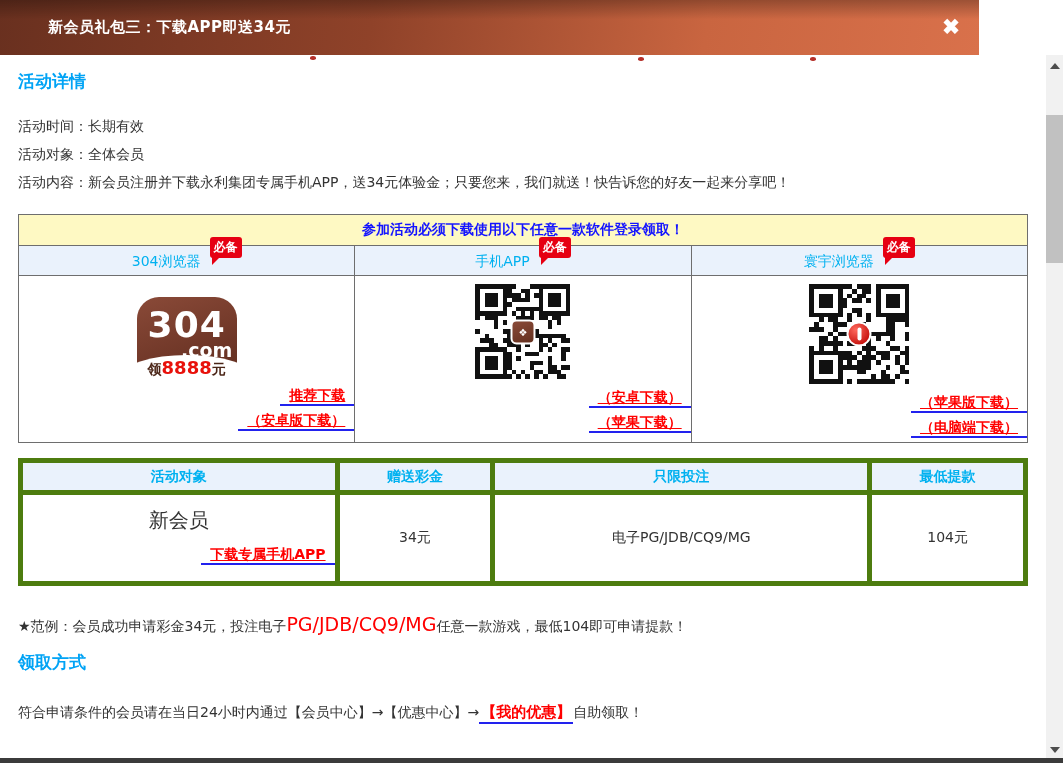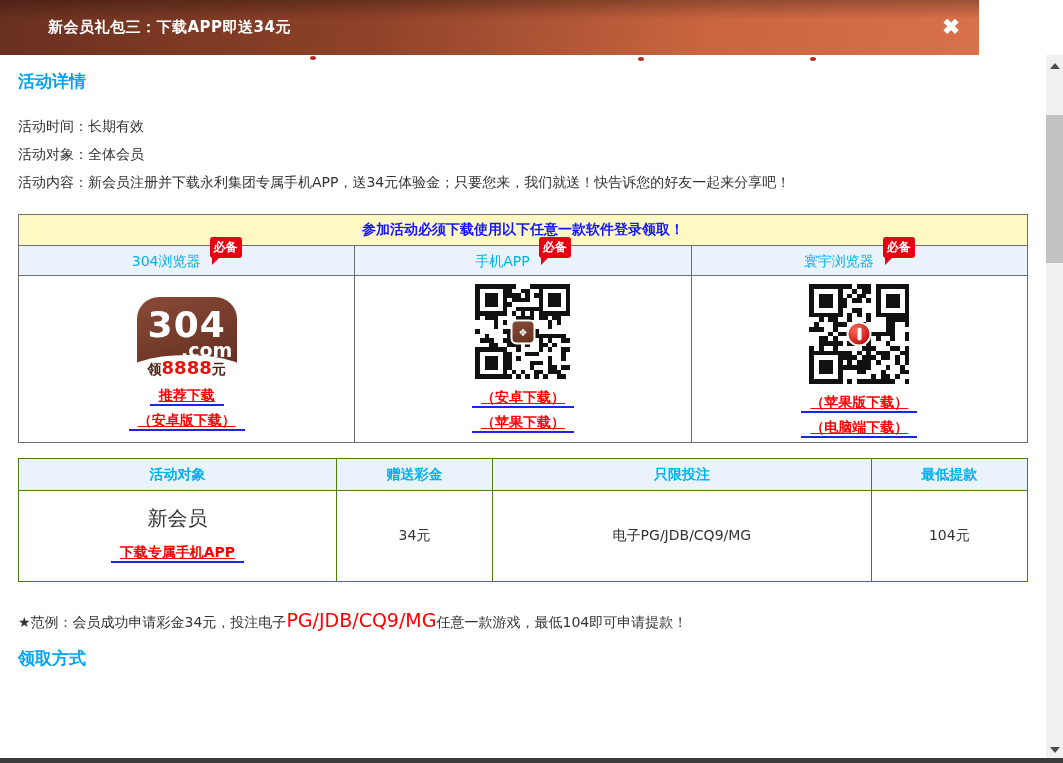--- a/index.html
+++ b/index.html
@@ -61,28 +61,28 @@
   .qr { display:grid; grid-template-columns:repeat(21,1fr); grid-template-rows:repeat(21,1fr); background:#fff; margin:0 auto; }
   .qr .m { background:#111; }
   .qr-center { position:absolute; top:50%; left:50%; transform:translate(-50%,-50%); display:flex; align-items:center; justify-content:center; }
   .qr-center.brown { width:25px; height:25px; border-radius:6px; border:2px solid #fff;
     background:linear-gradient(160deg,#8a4a38,#64301f); color:#fff; font-size:10px; }
   .qr-center.brown::before { content:'❖'; }
   .qr-center.red { width:25px; height:25px; border-radius:50%; border:2px solid #fff;
     background:radial-gradient(circle at 35% 30%, #ff6a5e, #c81410 75%); }
   .qr-center.red::before { content:''; width:4px; height:13px; background:#fff; border-radius:2px; }
 
-  .link-row { text-align:center; margin:4px 0; }
+  .link-row { text-align:right; margin:4px 0; }
   a.dl-link { display:inline-block; color:#f00; font-weight:bold; font-size:14px; line-height:16px;
     border-bottom:2px solid #2222ee; padding:0 9px 1px 9px; text-decoration:none; cursor:pointer; }
   a.dl-link .u { text-decoration:underline; }
 
   
   table.t2 { width:1010px; border-collapse:collapse; table-layout:fixed; margin-top:15px; }
-  table.t2 td { border:1px solid #4d7c0f; text-align:center; }
+  table.t2 td { border:5px solid #4d7c0f; text-align:center; }
   .t2-heads td { background:#eaf2fc; color:#00b1f0; font-weight:bold; font-size:14px; height:32px; }
   .t2-body td { height:91px; background:#fff; color:#333; font-size:14px; }
   .t2 .w1{width:31.5%;} .t2 .w2{width:15.5%;} .t2 .w3{width:37.5%;} .t2 .w4{width:15.5%;}
   .target-name { margin-bottom:12px; color:#333; font-size:20px; }
 
   p.example { margin-top:27px; color:#333; font-size:14px; }
   p.example .hl { color:#f00; font-size:19px; }
 
   p.claim-line { margin-top:29px; color:#333; font-size:14px; }
   a.claim-hl { color:#f00; font-weight:bold; font-size:15px; border-bottom:2px solid #2222ee;
@@ -1068,17 +1068,20 @@
       </tr>
     </tbody>
       </table>
 
     <p class="example">
       <span>★范例：会员成功申请彩金34元，投注电子</span><span class="hl">PG/JDB/CQ9/MG</span><span>任意一款游戏，最低104即可申请提款！</span>
     </p>
 
     <h2 class="sec" style="">领取方式</h2>
 
+    <p class="claim-line">
+      <span>符合申请条件的会员请在当日24小时内通过【会员中心】→【优惠中心】→</span><a class="claim-hl">【我的优惠】</a><span>自助领取！</span>
+    </p>
 
   </div>
 
   <div class="bottom-bar"></div>
 </div>
 
 </body></html>

